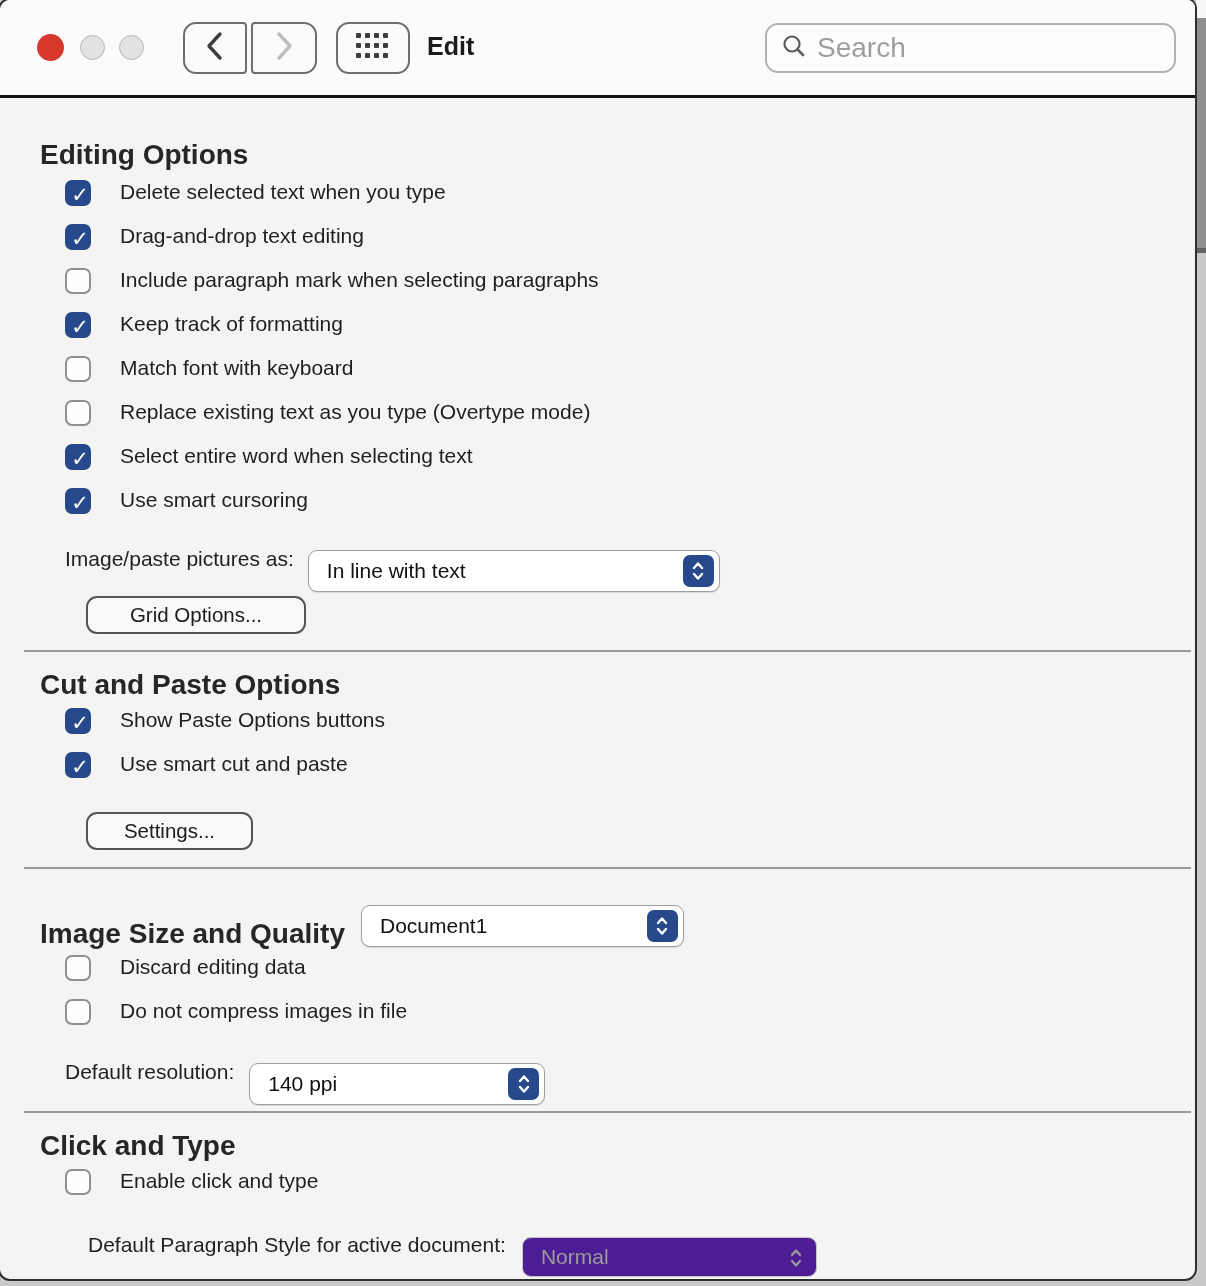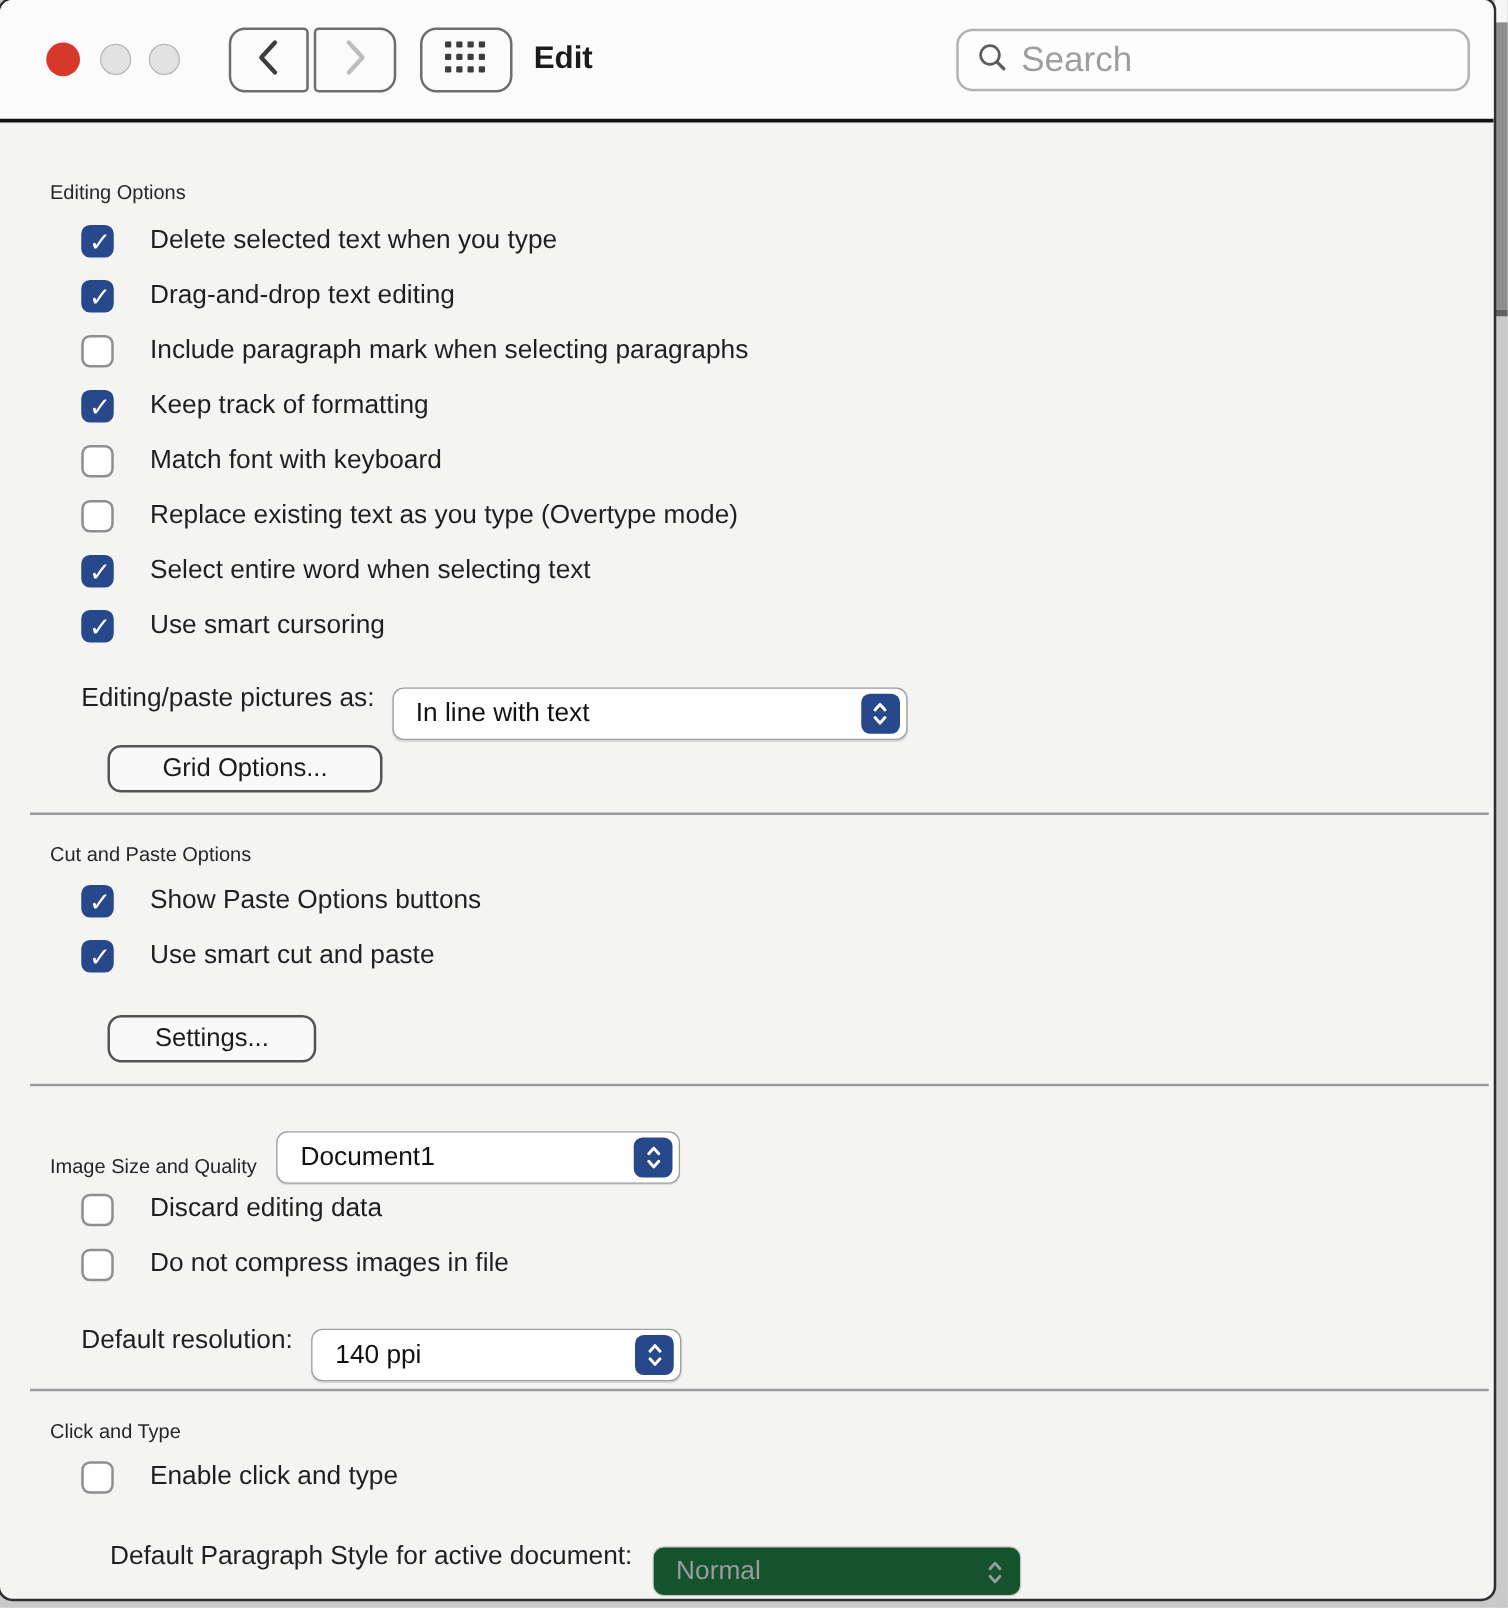--- a/index.html
+++ b/index.html
@@ -33,41 +33,41 @@
 
   .searchbox { position:absolute; left:765px; top:23px; width:411px; height:50px;
     background:#fdfdfd; border:2px solid #b2b2b2; border-radius:13px;
     display:flex; align-items:center; padding-left:14px; }
   .searchbox input { border:none; outline:none; background:transparent; font-size:28px;
     color:#333; width:340px; margin-left:10px; font-family:inherit; }
   .searchbox input::placeholder { color:#9e9e9e; }
 
   
   .content { padding:44px 0 0 40px; }
-  .sec-title { font-size:16px; font-weight:normal; color:#262626; line-height:26px; }
+  .sec-title { font-size:28px; font-weight:bold; color:#262626; line-height:26px; }
   .sec-title.mt { margin-top:20px; }
   .rows { margin-top:12px; }
   .row { display:flex; align-items:flex-start; height:44px; padding-left:25px;gap:16px; }
   .cbx { width:26px; height:26px; border-radius:7px; background:#fefefe;
     border:2px solid #8f8f8f; flex:0 0 auto; position:relative; }
   .cbx.on { background:#27498c; border-color:#27498c; }
   .cbx.on::after { content:"✓"; position:absolute; left:0; top:0; width:26px; height:26px;
     color:#fff; font-size:21px; font-weight:900; line-height:26px; text-align:center; }
   .row .lbl { margin-left:13px; font-size:21px; color:#1f1f1f; }
 
   .inline-lbl { font-size:21px; color:#1f1f1f; }
 
   .select { height:42px; background:#fff; border:1.5px solid #9f9f9f; border-radius:9px;
     display:flex; align-items:center; position:relative; padding-left:18px;
     box-shadow:0 1px 1px rgba(0,0,0,0.12);margin-top:24px; }
   .select .val { font-size:21px; color:#111; }
   .stepper { position:absolute; right:5px; top:4px; width:31px; height:32px;
     border-radius:7px; background:#27498c; display:flex; align-items:center; justify-content:center; }
 
-  .select.disabled { background:#14532d; border-color:#c6c6c6; box-shadow:none; }
+  .select.disabled { background:#4c1d95; border-color:#c6c6c6; box-shadow:none; }
   .select.disabled .val { color:#9c9c9c; }
   .dis-chev { position:absolute; right:13px; top:9px; }
 
   .pushbtn { background:#f9f9f9; border:2px solid #545454; border-radius:11px;
     height:38px; font-size:20.5px; color:#1b1b1b; display:inline-flex;
     align-items:center; justify-content:center; font-family:inherit; }
 
   .divider { height:2px; background:#9b9b9b; margin-left:-16px; width:1167px; }
 
   .ip-row { display:flex; align-items:center; height:46px; padding-left:25px; margin-top:4px; }
@@ -185,21 +185,21 @@
         <span class="cbx on"></span>
         <span class="lbl">Select entire word when selecting text</span>
       </div>
       <div class="row">
         <span class="cbx on"></span>
         <span class="lbl">Use smart cursoring</span>
       </div>
     </div>
 
     <div class="ip-row">
-      <span class="inline-lbl">Editing/paste pictures as:</span>
+      <span class="inline-lbl">Image/paste pictures as:</span>
       <div class="select">
         <span class="val">In line with text</span>
         <span class="stepper">
           <svg width="14" height="22" viewBox="0 0 14 22">
               <path d="M3 8 L7 3.5 L11 8" fill="none" stroke="#fff" stroke-width="2.4" stroke-linecap="round" stroke-linejoin="round"></path>
               <path d="M3 14 L7 18.5 L11 14" fill="none" stroke="#fff" stroke-width="2.4" stroke-linecap="round" stroke-linejoin="round"></path>
             </svg>
         </span>
       </div>
     </div>

